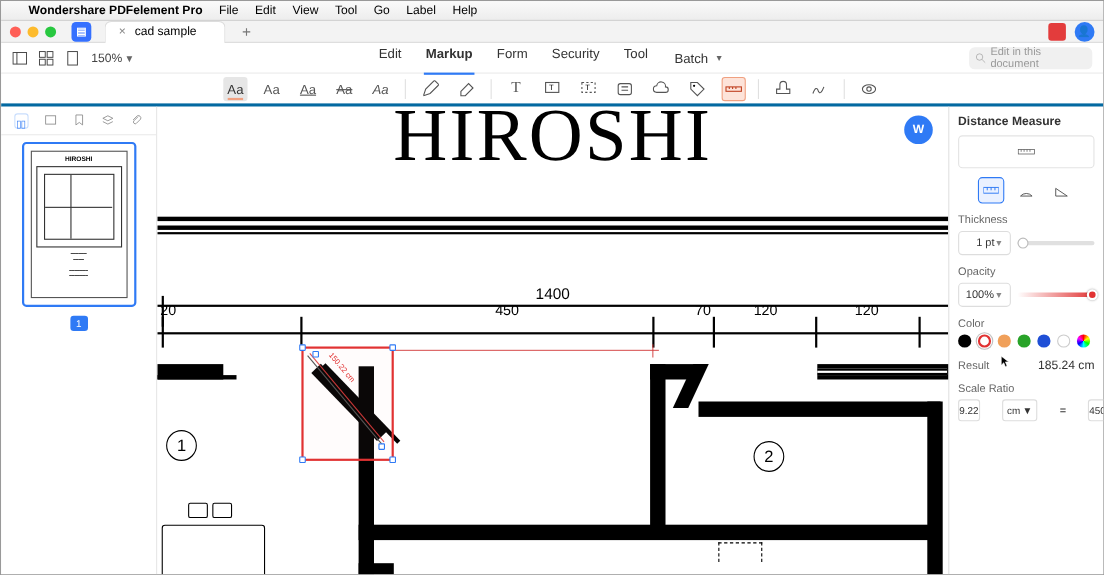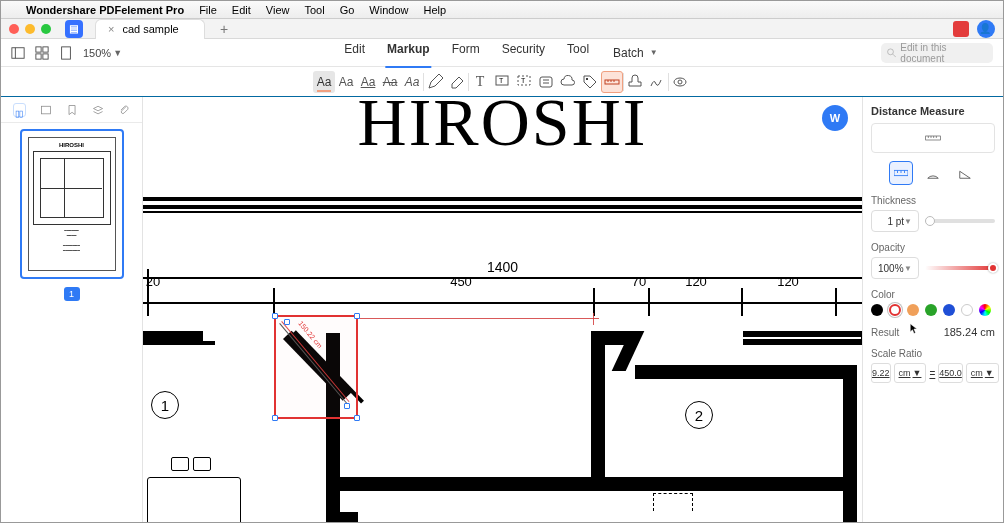--- a/index.html
+++ b/index.html
@@ -31,21 +31,21 @@
 .zoom { display:flex; align-items:center; gap:2px; font-size:11px; }
 .zoom .chev { font-size:9px; color:#666; }
 .tabs-main { position:absolute; left:50%; transform:translateX(-50%); display:flex; gap:18px; font-size:12px; color:#333; }
 .tabs-main span { cursor:pointer; padding:4px 2px; }
 .tabs-main .active { font-weight:600; border-bottom:2px solid #2f7af5; }
 .tabs-main .batch { display:flex; align-items:center; gap:2px;}
 .tabs-main .chev{font-size:8px; color:#666;}
 .search-box { margin-left:auto; width:112px; height:20px; background:#f0f0f0; border-radius:5px; display:flex; align-items:center; padding:0 6px; font-size:10px; color:#999; gap:4px;}
 
 
-.toolbar2 { height:30px; background:#fff; display:flex; align-items:center; justify-content:center; border-bottom:1px solid #0369a1; }
+.toolbar2 { height:30px; background:#fff; display:flex; align-items:center; justify-content:center; gap:11px; border-bottom:3px solid #0369a1; }
 .tbtn { width:22px; height:22px; display:flex; align-items:center; justify-content:center; font-size:12px; border-radius:3px; color:#555; cursor:pointer; position:relative;}
 .tbtn.sel { background:#e6e6e6; }
 .tbtn.measure-active{ background:#fde3d9; border:1px solid #f0a080;}
 .tbtn .underline{ text-decoration:underline;}
 .tbtn .strike{ text-decoration:line-through;}
 .tbtn .color-dot{position:absolute;bottom:1px;left:4px;right:4px;height:2px;background:#f0a080;}
 .tbtn svg { width:16px; height:16px; }
 .vsep{width:1px;height:18px;background:#e0e0e0;}
 
 
@@ -111,39 +111,39 @@
 .pr-select .chev{font-size:8px;color:#888;}
 .pr-row{display:flex;align-items:center;gap:6px;}
 .pr-slider{flex:1;height:4px;background:#e0e0e0;border-radius:2px;position:relative;}
 .pr-slider .knob{position:absolute;top:-3px;width:10px;height:10px;border-radius:50%;}
 .pr-colors{display:flex;gap:6px;align-items:center;flex-wrap:wrap;}
 .pr-color{width:12px;height:12px;border-radius:50%;cursor:pointer;position:relative;}
 .pr-color.ring{box-shadow:0 0 0 1px #fff,0 0 0 2px rgba(0,0,0,0.25);}
 .pr-color.gradient{background:conic-gradient(red,yellow,lime,cyan,blue,magenta,red);}
 .pr-result{display:flex;justify-content:space-between;align-items:center;}
 .pr-result-val{font-size:11px;}
-.pr-scale{display:flex;align-items:center;gap:3px;text-decoration:underline;}
+.pr-scale{display:flex;align-items:center;gap:20px;}
 .pr-scale .box{width:34px;height:20px;border:1px solid #ddd;border-radius:3px;display:flex;align-items:center;justify-content:center;font-size:9px;}
 .pr-scale .unit{height:20px;border:1px solid #ddd;border-radius:3px;padding:0 4px;display:flex;align-items:center;gap:2px;font-size:9px;}
 .pr-scale .eq{font-size:10px;}
 .pr-input{height:20px;border:1px solid #eee;background:#f7f7f7;border-radius:3px;}
 .cursor-arrow{position:absolute;width:10px;height:12px;pointer-events:none;}
 </style>
 </head>
 <body>
 
 <div class="mac-menubar">
   <span class="apple"></span>
   <span class="appname">Wondershare PDFelement Pro</span>
   <span>File</span>
   <span>Edit</span>
   <span>View</span>
   <span>Tool</span>
   <span>Go</span>
-  <span>Window</span>
+  <span>Label</span>
   <span>Help</span>
 </div>
 
 <div class="titlebar">
   <div class="traffic">
     <div class="dot red"></div>
     <div class="dot yellow"></div>
     <div class="dot green"></div>
   </div>
   <div class="app-square">▤</div>

